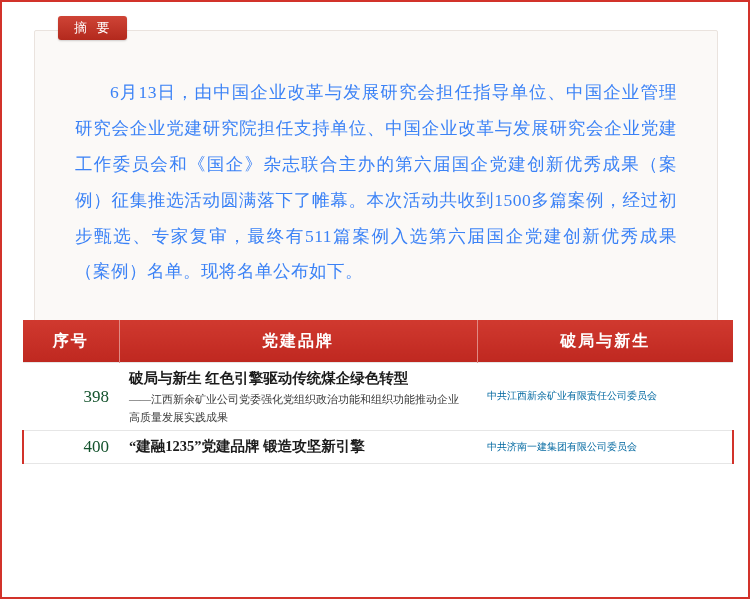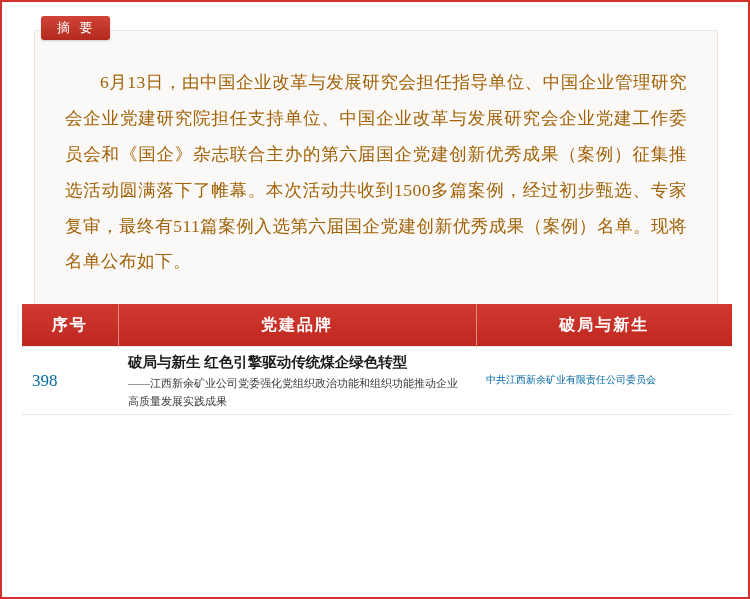--- a/index.html
+++ b/index.html
@@ -24,21 +24,21 @@
 
   
   .abstract-wrap {
     position: absolute;
     left: 32px;
     top: 14px;
     width: 684px;
   }
   .abstract-tag {
     position: absolute;
-    left: 7px;
+    left: 24px;
     top: 0px;
     z-index: 3;
     background: #c0392b;
     background: linear-gradient(180deg, #cf4436 0%, #b3291d 100%);
     color: #ffffff;
     font-size: 13px;
     letter-spacing: 3px;
     padding: 5px 14px 5px 16px;
     border-radius: 3px;
     line-height: 1.1;
@@ -53,32 +53,32 @@
     box-sizing: border-box;
     background: #fbf9f7;
     border: 1px solid #eae3de;
     border-radius: 2px;
     padding: 30px 26px 22px 26px;
   }
   .abstract-text {
     font-family: "Liberation Serif", serif;
     font-size: 17.5px;
     line-height: 2.05;
-    color: #a16207;
+    color: #3b82f6;
     text-align: justify;
     text-indent: 2em;
     letter-spacing: 0.5px;
-    margin: 4px;
+    margin: 14px;
   }
 
   
   .table-wrap {
     position: absolute;
     left: 20px;
-    top: 302px;
+    top: 318px;
     width: 710px;
   }
   table.list {
     width: 710px;
     border-collapse: collapse;
     table-layout: fixed;
   }
   table.list thead th {
     background: #c9302a;
     background: linear-gradient(180deg, #d0392f 0%, #bf2820 100%);
@@ -102,23 +102,23 @@
     border-top: 1px solid #e6e6e6;
     border-bottom: 1px solid #e6e6e6;
     background: #ffffff;
     vertical-align: middle;
     padding: 4px 10px;
   }
   table.list tbody tr.alt td {
     background: #faf9f9;
   }
   td.idx {
-    text-align: left;
+    text-align: right;
     font-size: 17px;
-    color: #0369a1;
+    color: #14532d;
     font-family: "Liberation Serif", serif;
   }
   td.title {
     font-size: 14.5px;
     color: #1c1c1c;
     font-weight: bold;
     font-family: "Liberation Serif", serif;
     line-height: 1.65;
     padding-left: 14px;
   }
@@ -174,17 +174,24 @@
       </thead>
       <tbody>
         <tr>
           <td class="idx">398</td>
           <td class="title">
             <span>破局与新生 红色引擎驱动传统煤企绿色转型</span>
             <span class="sub">——江西新余矿业公司党委强化党组织政治功能和组织功能推动企业高质量发展实践成果</span>
           </td>
           <td class="unit">中共江西新余矿业有限责任公司委员会</td>
         </tr>
+        <tr class="highlight">
+          <td class="idx">400</td>
+          <td class="title">
+            <span>“建融1235”党建品牌 锻造攻坚新引擎</span>
+          </td>
+          <td class="unit">中共济南一建集团有限公司委员会</td>
+        </tr>
       </tbody>
     </table>
   </div>
 
 </div>
 
 </body></html>

